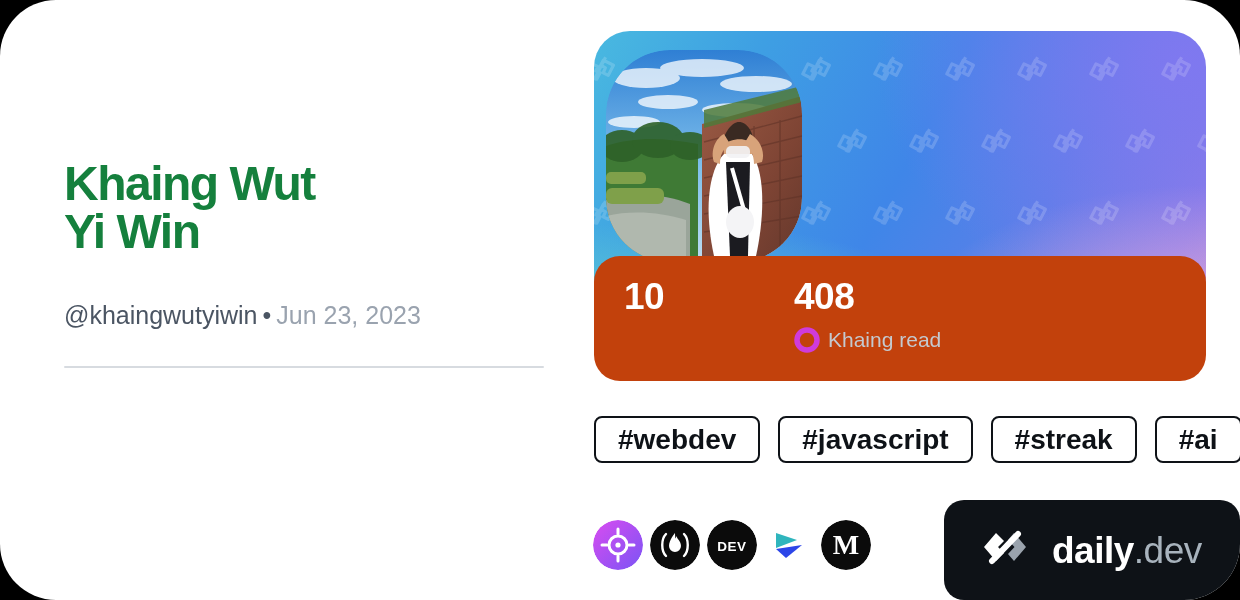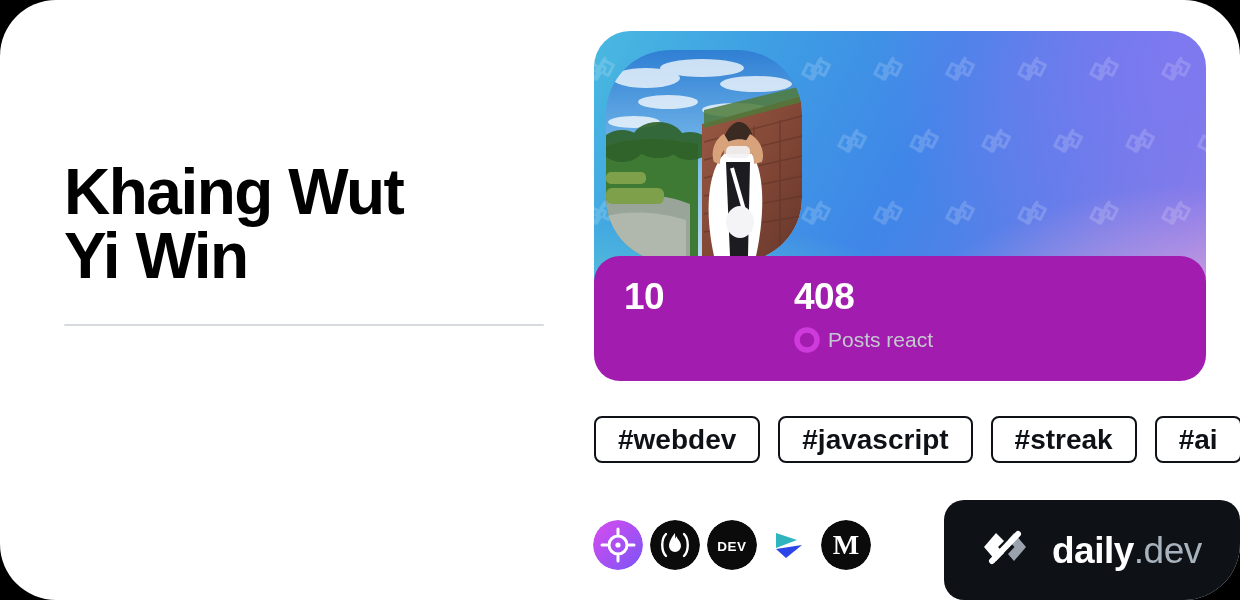--- a/index.html
+++ b/index.html
@@ -8,21 +8,21 @@
     font-family:"Liberation Sans","DejaVu Sans",sans-serif;
     overflow:hidden;
   }
   .card{
     position:absolute;left:0;top:0;width:1240px;height:600px;
     background:#ffffff;border-radius:56px;overflow:hidden;
   }
   
   .left{position:absolute;left:64px;top:160px;width:490px;}
   .name{
-    font-size:64px;line-height:1.0;font-weight:700;color:#000000;
+    font-size:48px;line-height:1.0;font-weight:700;color:#15803d;
     letter-spacing:-1.5px;margin:0;
     white-space:pre-line;
   }
   .meta{margin-top:44px;font-size:25px;line-height:1.2;}
   .handle{color:#4b5563;}
   .dot{color:#4b5563;padding:0 5px;}
   .date{color:#9aa3af;}
   .divider{
     margin-top:36px;width:480px;height:2px;background:#d7dbe0;border-radius:2px;
   }
@@ -44,21 +44,21 @@
   }
   .wm svg{position:absolute;opacity:.17;}
   .avatar{
     position:absolute;left:12px;top:19px;width:196px;height:212px;
     border-radius:64px;overflow:hidden;
   }
   .avatar svg{display:block;width:196px;height:212px;}
   
   .stats{
     position:absolute;left:594px;top:256px;width:612px;height:125px;
-    background:#a21caf;border-radius:26px;
+    background:#c2410c;border-radius:26px;
   }
   .stat{position:absolute;top:22px;}
   .stat:nth-child(1){left:30px;}
   .stat:nth-child(2){left:200px;}
   .stat:nth-child(3){left:410px;}
   .stat .val{font-size:37px;font-weight:700;color:#fff;line-height:1;letter-spacing:-.5px;}
   .stat .lbl{display:flex;align-items:center;gap:8px;margin-top:12px;}
   .stat .lbl span{font-size:21px;color:#c4c9cf;white-space:nowrap;}
   .ico{width:26px;height:26px;flex:0 0 26px;border-radius:50%;display:flex;align-items:center;justify-content:center;}
   .ico.rep{background:#6e49f2;}
@@ -86,20 +86,23 @@
   .brand .txt .d2{color:#a8b3bd;font-weight:400;}
 </style>
 </head>
 <body>
 
 <div class="card">
 
   <div class="left">
     <h1 class="name">Khaing Wut
 Yi Win</h1>
+    <div class="meta">
+      <span class="handle">@khaingwutyiwin</span><span class="dot">•</span><span class="date">Jun 23, 2023</span>
+    </div>
     <div class="divider"></div>
   </div>
 
   <div class="banner">
     <div class="wm" id="watermarks">
         <svg width="44" height="44" viewBox="0 0 44 44" style="left: 26px; top: 62px;">
           <path d="M14 8 L6 16 L14 24 L19 19 L15.5 16 L19 12.5 Z M26 8 L34 16 L26 24 L22 20 L25.5 16 L22 12 Z M11 24 L29 6" fill="none" stroke="#ffffff" stroke-width="3.2" stroke-linejoin="round" transform="rotate(-18 22 16)"></path>
         </svg>
         <svg width="44" height="44" viewBox="0 0 44 44" style="left: 98px; top: 62px;">
           <path d="M14 8 L6 16 L14 24 L19 19 L15.5 16 L19 12.5 Z M26 8 L34 16 L26 24 L22 20 L25.5 16 L22 12 Z M11 24 L29 6" fill="none" stroke="#ffffff" stroke-width="3.2" stroke-linejoin="round" transform="rotate(-18 22 16)"></path>
@@ -305,21 +308,21 @@
       <div class="val">10</div>
     </div>
     <div class="stat">
       <div class="val">408</div>
       <div class="lbl">
         <div class="ico reads">
           <svg width="26" height="26" viewBox="0 0 26 26">
               <circle cx="13" cy="13" r="10" fill="none" stroke="#cf3bdb" stroke-width="5.5"></circle>
             </svg>
         </div>
-        <span>Posts react</span>
+        <span>Khaing read</span>
       </div>
     </div>
   </div>
 
   <div class="tags">
     <div class="tag">#webdev</div>
     <div class="tag">#javascript</div>
     <div class="tag">#streak</div>
     <div class="tag">#ai</div>
     <div class="tag">#css</div>

